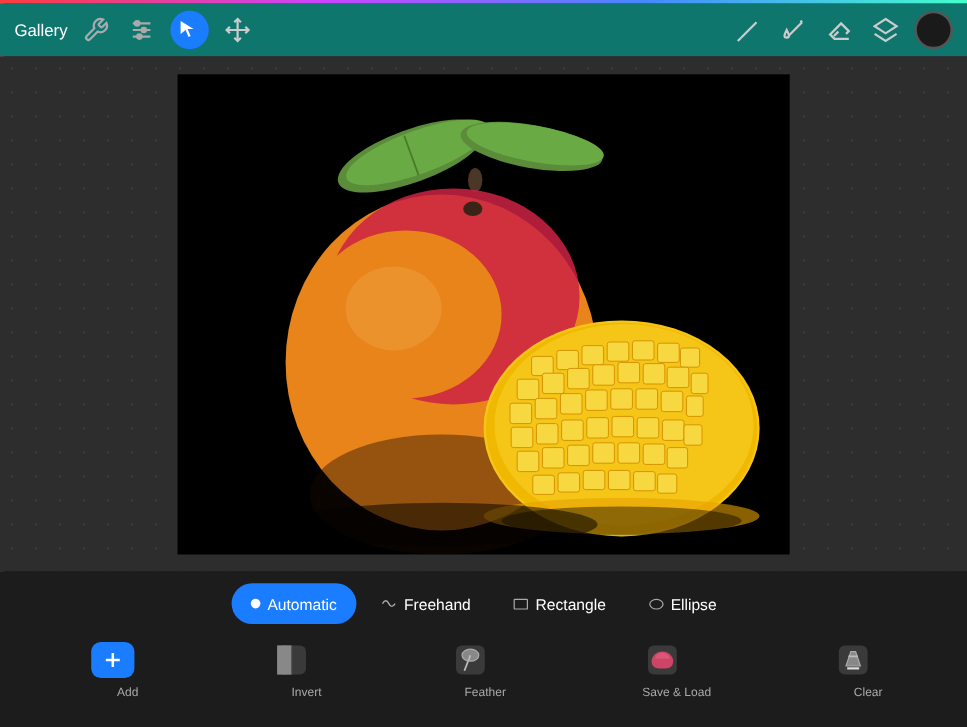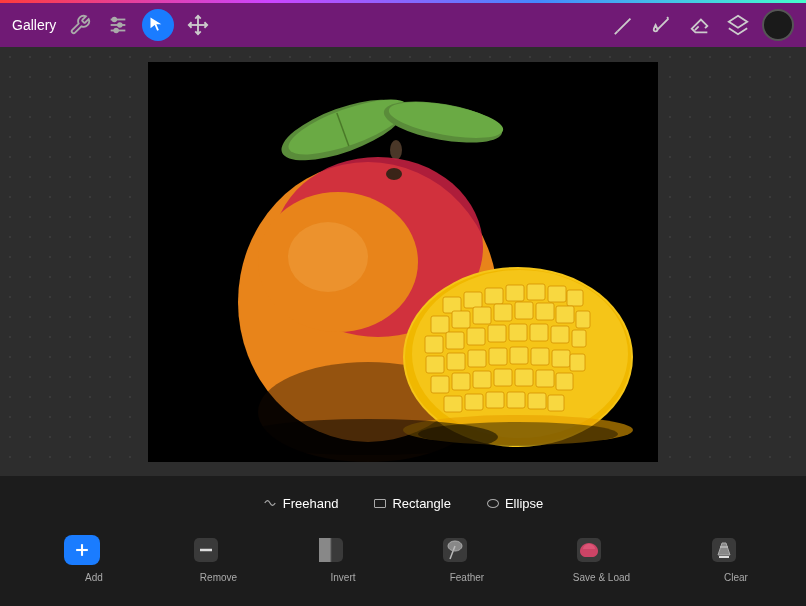--- a/index.html
+++ b/index.html
@@ -19,21 +19,21 @@
       height: 3px;
       background: linear-gradient(to right, #ff3b3b, #cc44ff, #4488ff, #44ffcc);
     }
 
     
     .header {
       position: absolute;
       top: 3px;
       left: 0; right: 0;
       height: 44px;
-      background: #701a75;
+      background: #0f766e;
       display: flex;
       align-items: center;
       padding: 0 12px;
       gap: 12px;
     }
     .header-left {
       display: flex;
       align-items: center;
       gap: 10px;
       flex: 1;
@@ -390,20 +390,24 @@
       <ellipse cx="220" cy="375" rx="130" ry="18" fill="#000" opacity="0.5"></ellipse>
       <ellipse cx="370" cy="372" rx="100" ry="12" fill="#000" opacity="0.4"></ellipse>
     </svg>
   </div>
 </div>
 
 <div class="bottom-panel">
 
   <div class="selection-tabs">
 
+    <button class="sel-tab active">
+      <div class="sel-tab-dot"></div>
+      <span>Automatic</span>
+    </button>
 
     <button class="sel-tab">
       <svg width="14" height="14" viewBox="0 0 24 24" fill="none" stroke="#aaa" stroke-width="2">
         <path d="M3 12 Q8 4 12 12 Q16 20 21 12"></path>
       </svg>
       <span>Freehand</span>
     </button>
 
     <button class="sel-tab">
       <div style="width:12px;height:9px;border:1.5px solid #aaa;border-radius:1px;"></div>
@@ -423,29 +427,20 @@
         <div class="tool-add-bg">
           <svg width="20" height="20" viewBox="0 0 24 24" fill="white">
             <line x1="12" y1="5" x2="12" y2="19" stroke="white" stroke-width="2.5"></line>
             <line x1="5" y1="12" x2="19" y2="12" stroke="white" stroke-width="2.5"></line>
           </svg>
         </div>
       </div>
       <span class="tool-item-label">Add</span>
     </div>
 
-    <div class="tool-item">
-      <div class="tool-item-icon">
-        <svg width="30" height="30" viewBox="0 0 30 30" fill="none">
-          <rect x="3" y="3" width="24" height="24" rx="5" fill="#3a3a3a"></rect>
-          <line x1="9" y1="15" x2="21" y2="15" stroke="#ddd" stroke-width="2.5"></line>
-        </svg>
-      </div>
-      <span class="tool-item-label">Remove</span>
-    </div>
 
     <div class="tool-item">
       <div class="tool-item-icon">
         <svg width="30" height="30" viewBox="0 0 30 30" fill="none">
           <rect x="3" y="3" width="24" height="24" rx="5" fill="#3a3a3a"></rect>
           <rect x="3" y="3" width="12" height="24" rx="0" fill="#666"></rect>
           <rect x="3" y="3" width="12" height="24" rx="5" fill="#666"></rect>
           <path d="M3 3 Q5 3 5 3 L15 3 L15 27 Q5 27 3 27 Q3 25 3 15 Z" fill="#888"></path>
           <line x1="15" y1="3" x2="15" y2="27" stroke="#555" stroke-width="1"></line>
         </svg>

